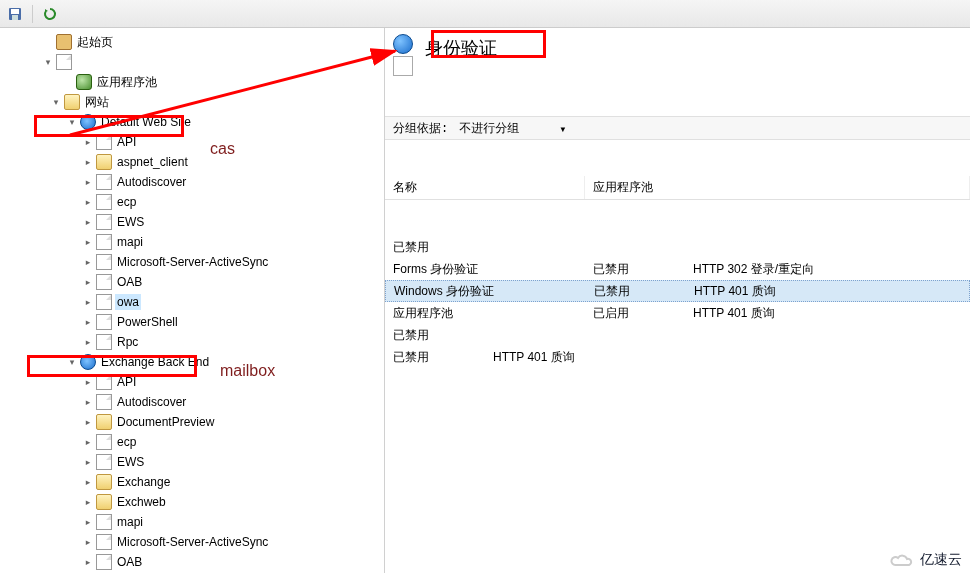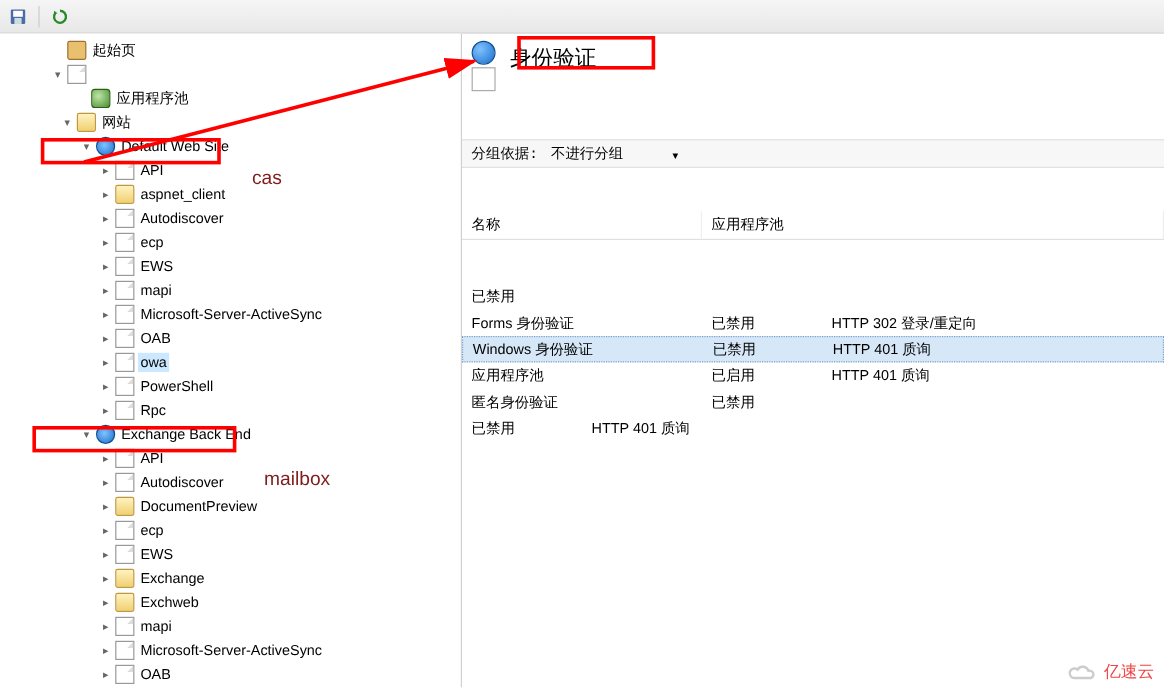--- a/index.html
+++ b/index.html
@@ -33,21 +33,21 @@
     .col { padding: 0 8px; border-right: 1px solid #eee; height: 100%; display: flex; align-items: center; }
     .col-name { width: 200px; }
     .col-status { width: 100px; }
     .col-resp { flex: 1; }
     .list-row { display: flex; height: 22px; align-items: center; }
     .list-row .col { border-right: none; }
     .list-row.selected { background: #d6e8f7; border: 1px dotted #7da2ce; }
     .red-box { border: 3px solid #ff0000; position: absolute; pointer-events: none; }
     .annotation { position: absolute; color: #7f1d1d; font-size: 16px; font-family: "Microsoft YaHei", sans-serif; }
     .arrow-svg { position: absolute; pointer-events: none; }
-    .watermark { position: absolute; right: 8px; bottom: 4px; color: #ef4444; font-size: 14px; display: flex; align-items: center; gap: 4px; }
+    .watermark { position: absolute; right: 8px; bottom: 4px; color: #0f172a; font-size: 14px; display: flex; align-items: center; gap: 4px; }
     .cloud { display: inline-block; }
   </style>
 </head>
 <body>
 
 <div class="toolbar">
   <span class="btn">
       <svg width="16" height="16">
         <rect x="2" y="2" width="12" height="12" fill="#4a6da8" rx="1"></rect>
         <rect x="4" y="3" width="8" height="5" fill="#fff"></rect>
@@ -266,38 +266,37 @@
           <div class="col col-name">Windows 身份验证</div>
           <div class="col col-status">已禁用</div>
           <div class="col col-resp">HTTP 401 质询</div>
         </div>
         <div class="list-row">
           <div class="col col-name">应用程序池</div>
           <div class="col col-status">已启用</div>
           <div class="col col-resp">HTTP 401 质询</div>
         </div>
         <div class="list-row">
-          <div class="col col-name">匿名身份验证</div>
           <div class="col col-status">已禁用</div>
           <div class="col col-resp"></div>
         </div>
         <div class="list-row">
           <div class="col col-status">已禁用</div>
           <div class="col col-resp">HTTP 401 质询</div>
         </div>
       </div>
   </div>
 </div>
 
 <div class="red-box" style="left:431px; top:30px; width:115px; height:28px;"></div>
 <div class="red-box" style="left:34px; top:115px; width:150px; height:22px;"></div>
 <div class="red-box" style="left:27px; top:355px; width:170px; height:22px;"></div>
 
 <div class="annotation" style="left:210px; top:140px;">cas</div>
-<div class="annotation" style="left:220px; top:362px;margin-top:29px;">mailbox</div>
+<div class="annotation" style="left:220px; top:362px;">mailbox</div>
 
 <svg class="arrow-svg" style="left:0; top:0;" width="970" height="573">
   <defs>
       <marker id="ah" markerWidth="10" markerHeight="10" refX="8" refY="3" orient="auto">
         <path d="M0,0 L0,6 L9,3 z" fill="#ff0000"></path>
       </marker>
     </defs>
   <line x1="70" y1="135" x2="395" y2="51" stroke="#ff0000" stroke-width="3" marker-end="url(#ah)"></line>
 </svg>
 

